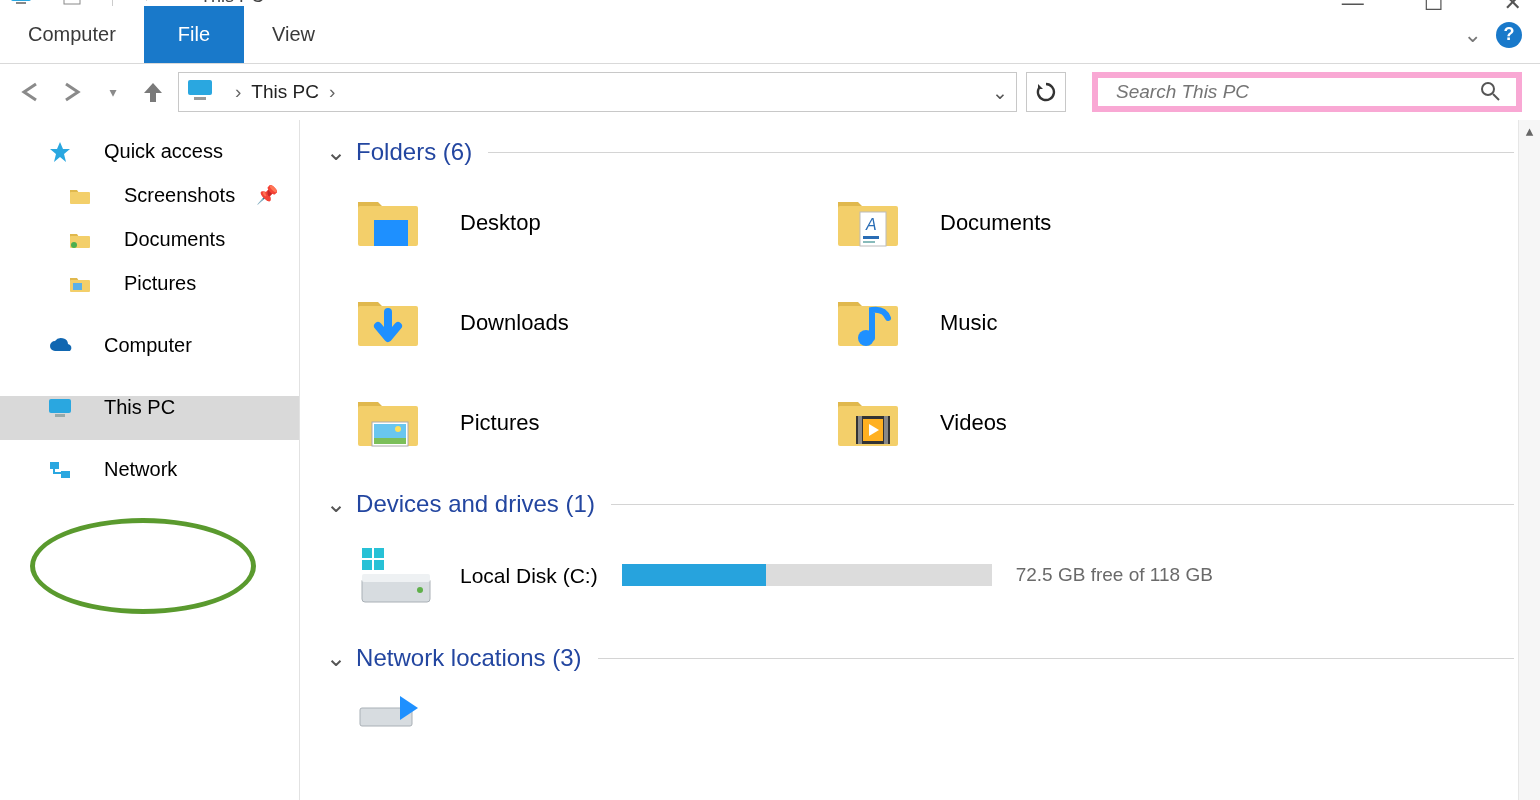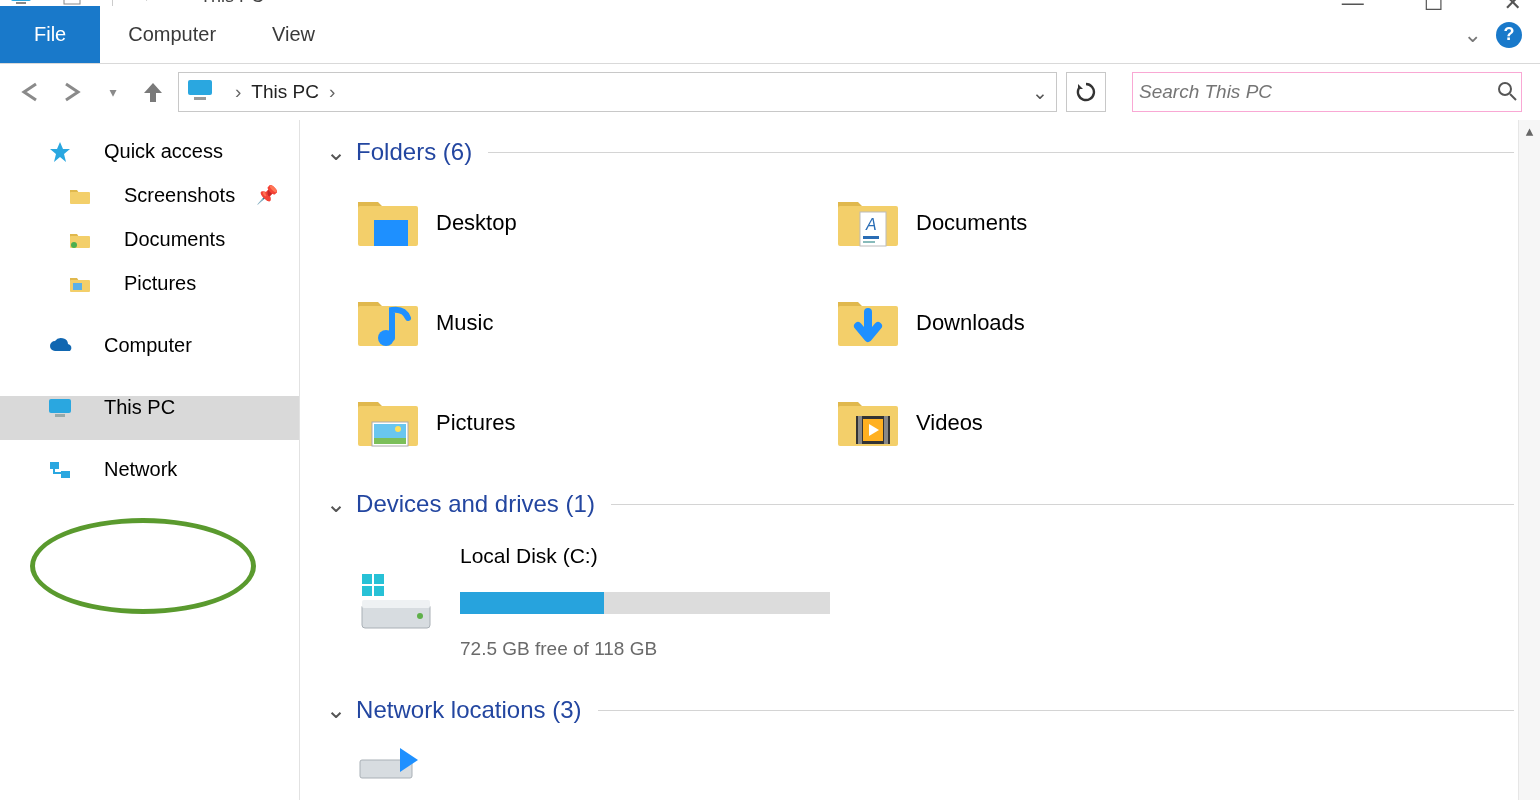--- a/index.html
+++ b/index.html
@@ -23,21 +23,21 @@
 
   
   .navrow{height:56px;display:flex;align-items:center;padding:0 18px;gap:10px}
   .nav-btn{width:30px;height:30px;display:flex;align-items:center;justify-content:center;color:#7a7a7a}
   .nav-btn svg{display:block}
   .address{flex:1;height:40px;border:1px solid #c8c8c8;display:flex;align-items:center;padding:0 8px;font-size:19px;color:#222}
   .addr-icon{margin-right:10px;flex:0 0 auto}
   .addr-sep{margin:0 10px;color:#666}
   .addr-drop{margin-left:auto;color:#555}
   .refresh{width:40px;height:40px;border:1px solid #c8c8c8;display:flex;align-items:center;justify-content:center;margin-left:-1px}
-  .search{width:390px;height:40px;border:1px solid #f9a8d4;display:flex;align-items:center;padding:0 4px;margin-left:16px;color:#777}
+  .search{width:430px;height:40px;border:6px solid #f9a8d4;display:flex;align-items:center;padding:0 16px;margin-left:16px;color:#777}
   .search input{border:0;outline:0;flex:1;font-size:19px;font-style:italic;color:#777;background:transparent}
   .search .mag{color:#555}
 
   
   .body{flex:1;display:flex;min-height:0;position:relative}
   .tree{width:300px;border-right:1px solid #e2e2e2;padding-top:20px}
   .tree-item{height:44px;display:flex;align-items:flex-start;padding-left:48px;font-size:20px;gap:32px;position:relative}
   .tree-item.top{padding-left:48px}
   .tree-item.child{padding-left:68px}
   .tree-item.selected{background:#d9d9d9}
@@ -50,27 +50,27 @@
   
   .content{flex:1;position:relative;overflow:hidden;padding:18px 26px 0 26px}
   .vscroll{position:absolute;right:0;top:0;bottom:0;width:22px;border-left:1px solid #e6e6e6;background:#f6f6f6}
   .vscroll .up{position:absolute;top:0;left:0;right:0;height:22px;display:flex;align-items:center;justify-content:center;color:#666}
 
   .group-header{display:flex;align-items:center;gap:10px;font-size:24px;color:#2346a0}
   .group-header .rule{flex:1;height:1px;background:#d4d4d4;margin-left:6px}
   .group-header .caret{color:#555}
 
   .folder-grid{display:grid;grid-template-columns:480px 480px;row-gap:46px;margin:30px 0 40px 30px}
-  .f-item{display:flex;align-items:center;gap:16px}
+  .f-item{display:flex;align-items:center;gap:40px}
   .f-item .flabel{font-size:22px}
   .f-icon{width:64px;height:54px;position:relative}
 
   .drive-row{display:flex;align-items:center;gap:24px;margin:26px 0 36px 30px}
   .drive-icon{width:80px;height:64px;position:relative}
-  .drive-meta{display:flex;flex-direction:column;gap:24px}
+  .drive-meta{display:flex;flex-direction:row;gap:24px}
   .drive-name{font-size:21px}
   .drive-bar{width:370px;height:22px;background:#dcdcdc;position:relative}
   .drive-fill{position:absolute;left:0;top:0;bottom:0;background:#27a3dd}
   .drive-free{font-size:19px;color:#6a6a6a}
 
   
   .folder-base{fill:#f3cf6a}
   .folder-tab{fill:#e0b84d}
 </style>
 </head>
@@ -97,22 +97,22 @@
     </div>
     <span class="title-fragment">This PC</span>
     <div class="win-controls">
       <span>—</span>
       <span>☐</span>
       <span>✕</span>
     </div>
   </div>
 
   <div class="ribbon">
+    <div class="tab">Computer</div>
     <div class="tab file">File</div>
-    <div class="tab">Computer</div>
     <div class="tab">View</div>
     <div class="ribbon-right">
       <span style="color:#777;font-size:22px">⌄</span>
       <span class="help-badge">?</span>
     </div>
   </div>
 
   <div class="navrow">
     <div class="nav-btn">
       <svg width="26" height="20">
@@ -274,36 +274,36 @@
               </svg>
           </span>
           <span class="flabel">Documents</span>
         </div>
 
         <div class="f-item">
           <span class="f-icon">
             <svg width="64" height="54">
                 <path class="folder-tab" d="M2 6 h20 l6 6 h34 v0 h-60z"></path>
                 <rect class="folder-base" x="2" y="10" width="60" height="40" rx="2"></rect>
+                <path d="M32 16 v18 M22 30 l10 12 l10 -12" fill="none" stroke="#1e90ff" stroke-width="8" stroke-linecap="round" stroke-linejoin="round"></path>
+              </svg>
+          </span>
+          <span class="flabel">Downloads</span>
+        </div>
+
+        <div class="f-item">
+          <span class="f-icon">
+            <svg width="64" height="54">
+                <path class="folder-tab" d="M2 6 h20 l6 6 h34 v0 h-60z"></path>
+                <rect class="folder-base" x="2" y="10" width="60" height="40" rx="2"></rect>
                 <circle cx="30" cy="42" r="8" fill="#1e90ff"></circle>
                 <path d="M36 42 V14 q12 -2 16 8" fill="none" stroke="#1e90ff" stroke-width="6" stroke-linecap="round"></path>
               </svg>
           </span>
           <span class="flabel">Music</span>
-        </div>
-
-        <div class="f-item">
-          <span class="f-icon">
-            <svg width="64" height="54">
-                <path class="folder-tab" d="M2 6 h20 l6 6 h34 v0 h-60z"></path>
-                <rect class="folder-base" x="2" y="10" width="60" height="40" rx="2"></rect>
-                <path d="M32 16 v18 M22 30 l10 12 l10 -12" fill="none" stroke="#1e90ff" stroke-width="8" stroke-linecap="round" stroke-linejoin="round"></path>
-              </svg>
-          </span>
-          <span class="flabel">Downloads</span>
         </div>
 
         <div class="f-item">
           <span class="f-icon">
             <svg width="64" height="54">
                 <path class="folder-tab" d="M2 6 h20 l6 6 h34 v0 h-60z"></path>
                 <rect class="folder-base" x="2" y="10" width="60" height="40" rx="2"></rect>
                 <rect x="16" y="26" width="36" height="24" fill="#fff" stroke="#aaa"></rect>
                 <rect x="18" y="28" width="32" height="14" fill="#69c6ef"></rect>
                 <rect x="18" y="42" width="32" height="6" fill="#7bbf5a"></rect>

